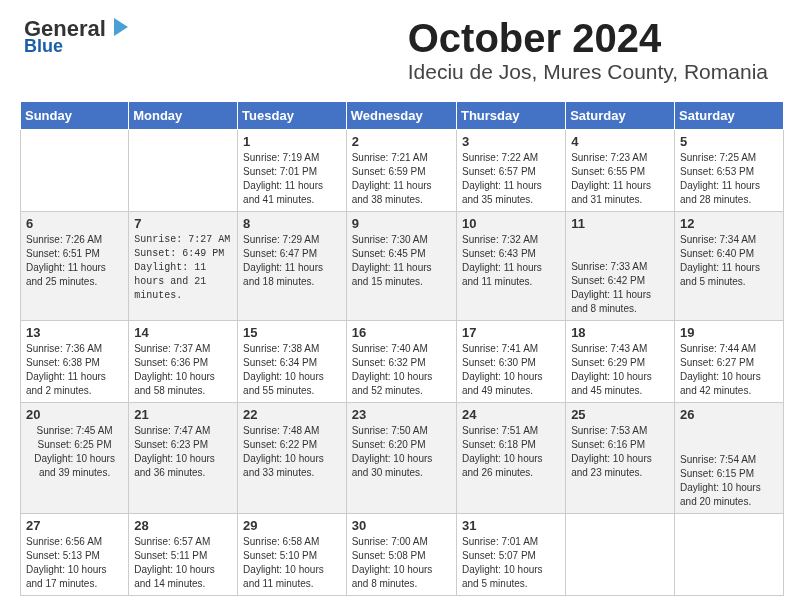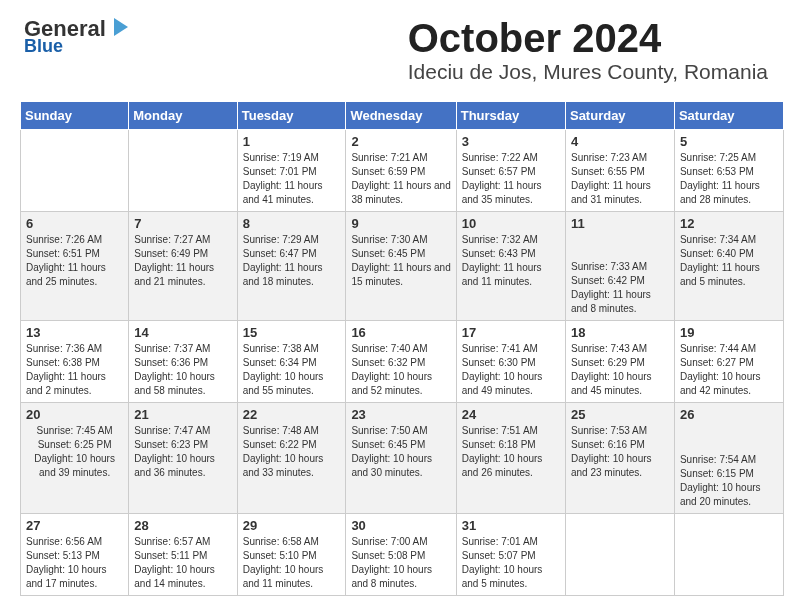--- a/index.html
+++ b/index.html
@@ -150,21 +150,21 @@
         </tr>
         <tr>
           <td>
             <span class="day-number">6</span>
             <div class="day-info" style="white-space: pre-line;">Sunrise: 7:26 AM
 Sunset: 6:51 PM
 Daylight: 11 hours and 25 minutes.</div>
           </td>
           <td>
             <span class="day-number">7</span>
-            <div class="day-info" style="white-space: pre-line;">Sunrise: 7:27 AM
+            <div class="day-info" style="white-space: pre-line; font-family: Liberation Mono, monospace;">Sunrise: 7:27 AM
 Sunset: 6:49 PM
 Daylight: 11 hours and 21 minutes.</div>
           </td>
           <td>
             <span class="day-number">8</span>
             <div class="day-info" style="white-space: pre-line;">Sunrise: 7:29 AM
 Sunset: 6:47 PM
 Daylight: 11 hours and 18 minutes.</div>
           </td>
           <td>
@@ -251,21 +251,21 @@
           </td>
           <td>
             <span class="day-number">22</span>
             <div class="day-info" style="white-space: pre-line;">Sunrise: 7:48 AM
 Sunset: 6:22 PM
 Daylight: 10 hours and 33 minutes.</div>
           </td>
           <td>
             <span class="day-number">23</span>
             <div class="day-info" style="white-space: pre-line;">Sunrise: 7:50 AM
-Sunset: 6:45 PM
+Sunset: 6:20 PM
 Daylight: 10 hours and 30 minutes.</div>
           </td>
           <td>
             <span class="day-number">24</span>
             <div class="day-info" style="white-space: pre-line;">Sunrise: 7:51 AM
 Sunset: 6:18 PM
 Daylight: 10 hours and 26 minutes.</div>
           </td>
           <td>
             <span class="day-number">25</span>

